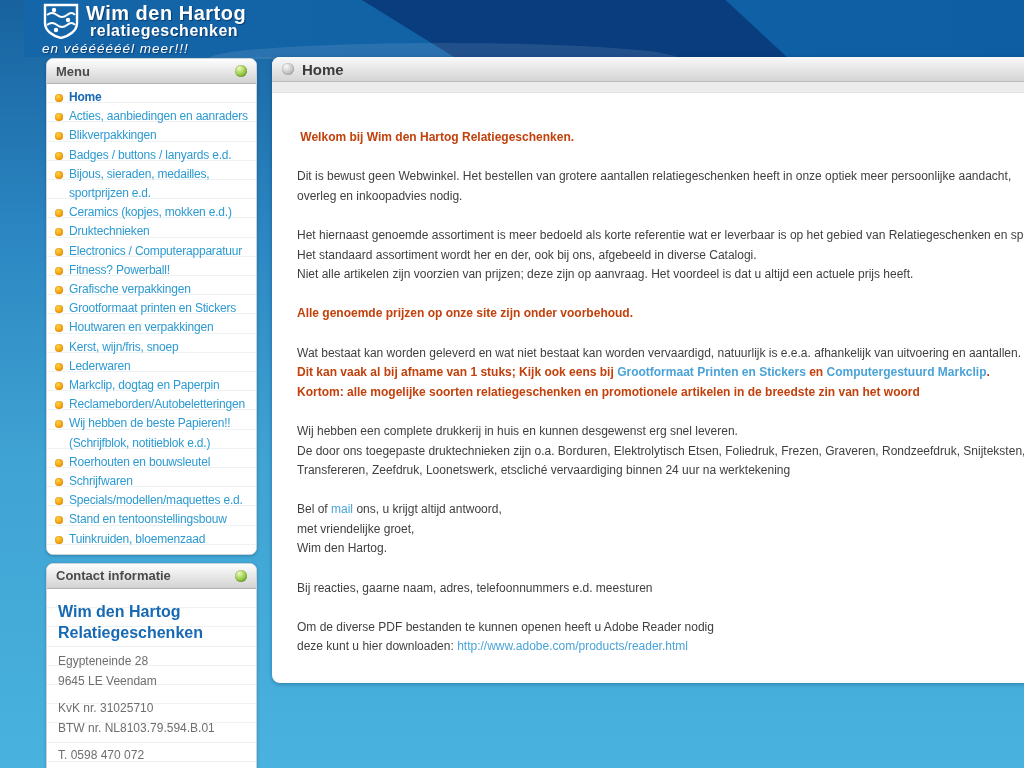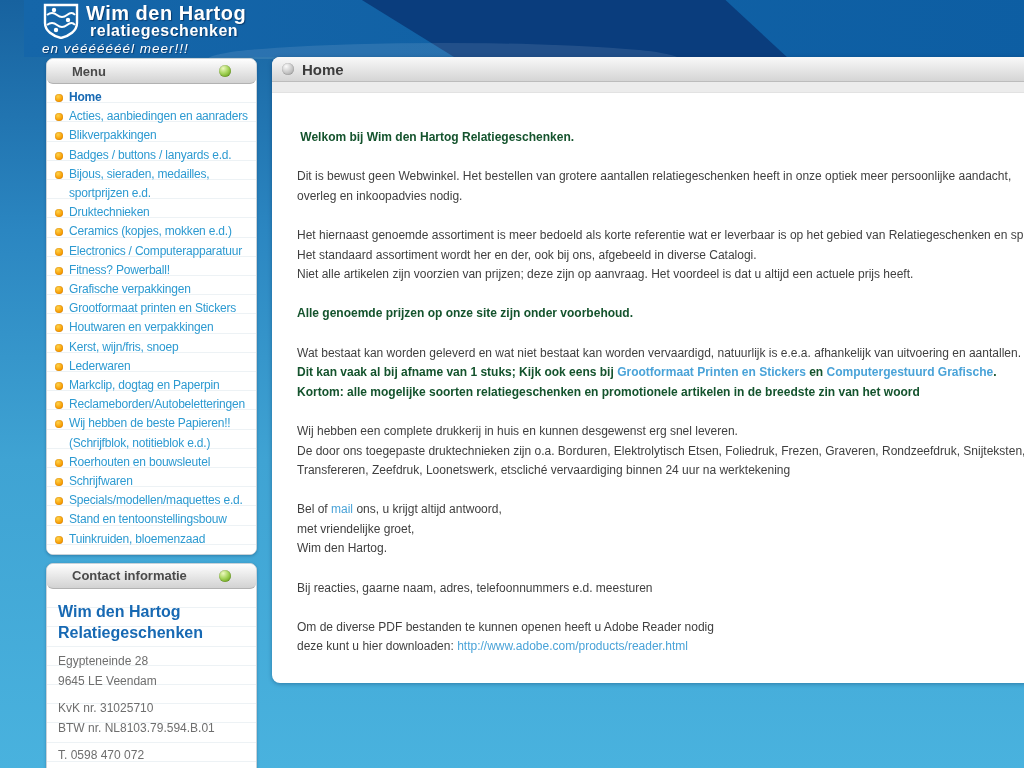--- a/index.html
+++ b/index.html
@@ -21,21 +21,21 @@
   .logo-text{text-shadow:1px 1px 1px rgba(0,25,60,.55);}
   .logo-line1{font-weight:bold;font-size:20px;line-height:20px;letter-spacing:.5px;}
   .logo-line2{font-weight:bold;font-size:16px;line-height:16px;padding-left:4px;letter-spacing:.5px;}
   .logo-tagline{font-weight:normal;font-style:italic;font-size:13.5px;margin-top:2px;letter-spacing:1px;
        text-shadow:1px 1px 1px rgba(0,25,60,.55);}
 
   
   .panel{border-radius:7px;overflow:hidden;box-shadow:0 1px 3px rgba(0,35,75,.3);
        border:1px solid #c9d2d8;background:#fff;}
   .panel-bar{height:24px;background:linear-gradient(#fefefe,#d2d2d2);
-       border-bottom:1px solid #b2b2b2;display:flex;align-items:center;padding:0 25px;border-radius:6px;}
+       border-bottom:1px solid #b2b2b2;display:flex;align-items:center;padding:0 9px;}
   .panel-bar .bar-title{flex:1;font-weight:bold;font-size:13px;color:#4a4a4a;}
   .ball{width:12px;height:12px;border-radius:50%;flex:none;}
   .ball-green{background:radial-gradient(circle at 35% 28%,#eef9c0 0%,#a5d45a 45%,#76ac27 75%,#5d9417 100%);
        box-shadow:inset 0 0 1px rgba(0,0,0,.45);}
   .ball-grey{background:radial-gradient(circle at 35% 28%,#fafafa 0%,#c6c6c6 55%,#979797 100%);
        box-shadow:inset 0 0 1px rgba(0,0,0,.4);margin-right:8px;}
   .stripes{background-color:#fff;
        background-image:repeating-linear-gradient(180deg,#ffffff 0px,#ffffff 18.2px,#edf2f5 18.2px,#edf2f5 19.2px);}
 
   
@@ -56,21 +56,21 @@
   
   .main-panel{position:absolute;left:248px;top:57px;width:800px;height:626px;
        background:#fff;border-radius:8px;box-shadow:0 1px 4px rgba(0,35,75,.35);overflow:hidden;}
   .main-bar{height:24px;background:linear-gradient(#f9f9f9,#d5d5d5);
        border-bottom:1px solid #bcbcbc;display:flex;align-items:center;padding:0 10px;}
   .main-title{font-weight:bold;font-size:15px;color:#3c3c3c;}
   .main-strip{height:10px;background:#ececec;border-bottom:1px solid #e2e2e2;}
   .content-area{padding:35px 0 0 25px;font-size:12px;color:#3f3f3f;}
   .cline{line-height:19.6px;white-space:pre;}
   .paragraph{margin-bottom:19.6px;}
-  .seg-b{font-weight:bold;color:#14532d;}
+  .seg-b{font-weight:bold;color:#c2410c;}
   .seg-l{color:#4aa3d8;cursor:pointer;}
 </style>
 </head>
 <body>
 
 <div class="stage">
 
   <div class="header-band">
     <div class="header-swoosh"></div>
     <div class="header-arc"></div>
@@ -115,25 +115,25 @@
           <div class="menu-item">
             <span class="bullet"></span>
             <span class="mi-label">Badges / buttons / lanyards e.d.</span>
           </div>
           <div class="menu-item">
             <span class="bullet"></span>
             <span class="mi-label">Bijous, sieraden, medailles, sportprijzen e.d.</span>
           </div>
           <div class="menu-item">
             <span class="bullet"></span>
+            <span class="mi-label">Ceramics (kopjes, mokken e.d.)</span>
+          </div>
+          <div class="menu-item">
+            <span class="bullet"></span>
             <span class="mi-label">Druktechnieken</span>
-          </div>
-          <div class="menu-item">
-            <span class="bullet"></span>
-            <span class="mi-label">Ceramics (kopjes, mokken e.d.)</span>
           </div>
           <div class="menu-item">
             <span class="bullet"></span>
             <span class="mi-label">Electronics / Computerapparatuur</span>
           </div>
           <div class="menu-item">
             <span class="bullet"></span>
             <span class="mi-label">Fitness? Powerball!</span>
           </div>
           <div class="menu-item">
@@ -235,21 +235,21 @@
         <div class="paragraph">
           <div class="cline"><span class="">Het hiernaast genoemde assortiment is meer bedoeld als korte referentie wat er leverbaar is op het gebied van Relatiegeschenken en specials.</span></div>
           <div class="cline"><span class="">Het standaard assortiment wordt her en der, ook bij ons, afgebeeld in diverse Catalogi.</span></div>
           <div class="cline"><span class="">Niet alle artikelen zijn voorzien van prijzen; deze zijn op aanvraag. Het voordeel is dat u altijd een actuele prijs heeft.</span></div>
         </div>
         <div class="paragraph">
           <div class="cline"><span class="seg-b">Alle genoemde prijzen op onze site zijn onder voorbehoud.</span></div>
         </div>
         <div class="paragraph">
           <div class="cline"><span class="">Wat bestaat kan worden geleverd en wat niet bestaat kan worden vervaardigd, natuurlijk is e.e.a. afhankelijk van uitvoering en aantallen.</span></div>
-          <div class="cline"><span class="seg-b">Dit kan vaak al bij afname van 1 stuks; Kijk ook eens bij </span><span class="seg-b seg-l">Grootformaat Printen en Stickers</span><span class="seg-b"> en </span><span class="seg-b seg-l">Computergestuurd Grafische</span><span class="seg-b">.</span></div>
+          <div class="cline"><span class="seg-b">Dit kan vaak al bij afname van 1 stuks; Kijk ook eens bij </span><span class="seg-b seg-l">Grootformaat Printen en Stickers</span><span class="seg-b"> en </span><span class="seg-b seg-l">Computergestuurd Markclip</span><span class="seg-b">.</span></div>
           <div class="cline"><span class="seg-b">Kortom: alle mogelijke soorten relatiegeschenken en promotionele artikelen in de breedste zin van het woord</span></div>
         </div>
         <div class="paragraph">
           <div class="cline"><span class="">Wij hebben een complete drukkerij in huis en kunnen desgewenst erg snel leveren.</span></div>
           <div class="cline"><span class="">De door ons toegepaste druktechnieken zijn o.a. Borduren, Elektrolytisch Etsen, Foliedruk, Frezen, Graveren, Rondzeefdruk, Snijteksten, Stansen,</span></div>
           <div class="cline"><span class="">Transfereren, Zeefdruk, Loonetswerk, etscliché vervaardiging binnen 24 uur na werktekening</span></div>
         </div>
         <div class="paragraph">
           <div class="cline"><span class="">Bel of </span><span class="seg-l">mail</span><span class=""> ons, u krijgt altijd antwoord,</span></div>
           <div class="cline"><span class="">met vriendelijke groet,</span></div>

